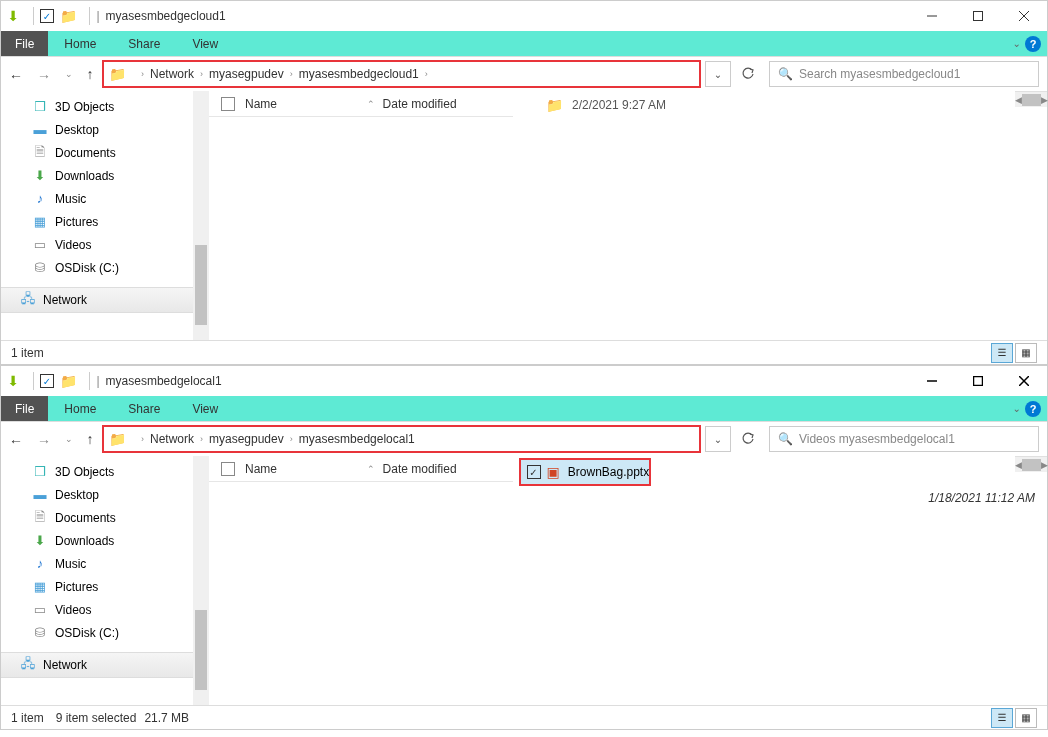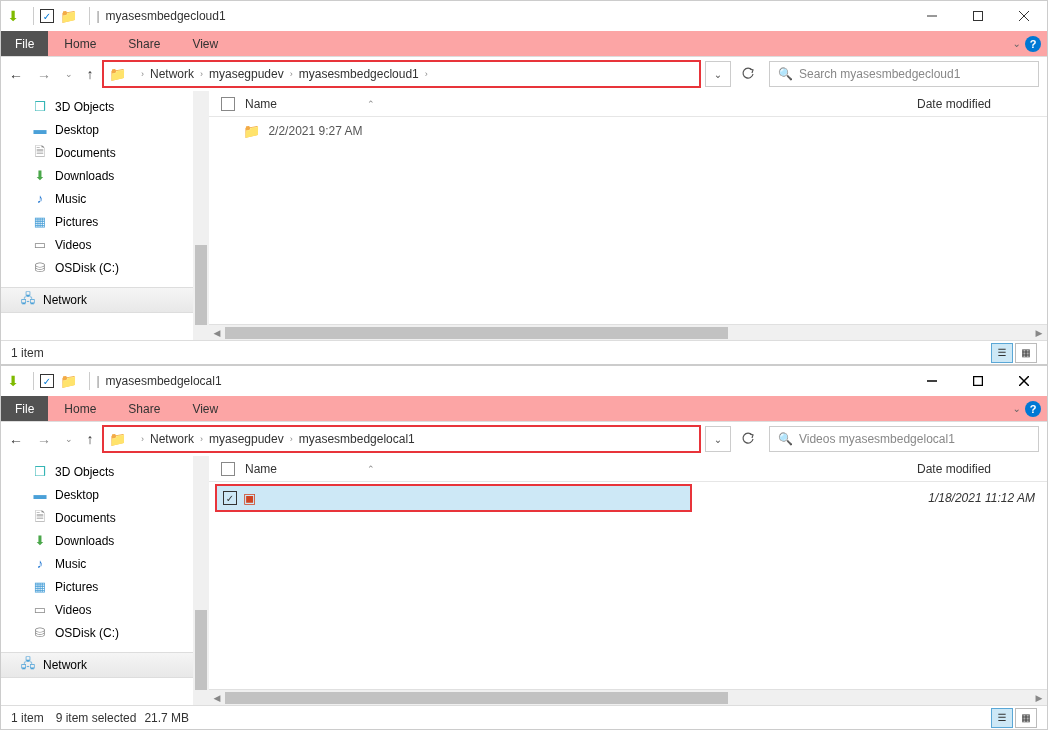--- a/index.html
+++ b/index.html
@@ -14,21 +14,21 @@
 .qat-sep { width: 1px; height: 18px; background: #ccc; margin: 0 6px; }
 .qat-check { width: 14px; height: 14px; border: 1px solid #333; display: flex; align-items: center; justify-content: center; font-size: 10px; color: #0078d4; margin-right: 6px; }
 .folder-icon { color: #f8d775; font-size: 14px; margin-right: 6px; }
 .titlebar .divider { color: #888; margin-right: 6px; }
 .title-text { color: #333; }
 .titlebar .spacer { flex: 1; }
 .win-btn { width: 46px; height: 30px; display: flex; align-items: center; justify-content: center; color: #333; }
 .win-btn svg { width: 10px; height: 10px; }
 
 
-.ribbon { height: 26px; display: flex; align-items: stretch; border-bottom: 1px solid #ddd; background: #fca5a5; position: relative; }
+.ribbon { height: 26px; display: flex; align-items: stretch; border-bottom: 1px solid #ddd; background: #5eead4; position: relative; }
 .file-tab { background: #525252; color: #fff; padding: 0 14px; display: flex; align-items: center; }
 .ribbon-tab { padding: 0 16px; display: flex; align-items: center; color: #333; }
 .ribbon .spacer { flex: 1; }
 .ribbon-right { display: flex; align-items: center; padding-right: 6px; gap: 4px; }
 .expand-arrow { font-size: 10px; color: #666; }
 .help-icon { width: 16px; height: 16px; border-radius: 50%; background: #0078d4; color: #fff; display: flex; align-items: center; justify-content: center; font-size: 11px; font-weight: bold; }
 
 
 .navbar { height: 34px; display: flex; align-items: center; padding: 0 8px; background: #fff; }
 .nav-arrows { display: flex; align-items: center; gap: 14px; margin-right: 8px; }
@@ -53,21 +53,21 @@
 .navpane .nicon { width: 18px; display: flex; justify-content: center; margin-right: 6px; font-size: 13px; }
 .c-cyan { color: #35b5b5; }
 .c-blue { color: #4aa0d8; }
 .c-yellow { color: #f0c869; }
 .c-green { color: #4aa74a; }
 .c-dblue { color: #2b7cd3; }
 .c-grey { color: #888; }
 .scrollbar-v { position: absolute; top: 0; right: 0; bottom: 0; width: 16px; background: #f0f0f0; }
 .scrollbar-v .thumb { position: absolute; left: 2px; right: 2px; top: 154px; height: 80px; background: #c2c2c2; }
 
-.mainpane { flex: 1; display: flex; flex-direction: column; position: relative; }
+.mainpane { flex: 1; display: flex; flex-direction: row; position: relative; }
 .col-header { height: 26px; border-bottom: 1px solid #e6e6e6; display: flex; align-items: center; padding-left: 12px; color: #333; }
 .col-check { width: 14px; height: 14px; border: 1px solid #888; margin-right: 10px; }
 .col-name { flex: 1; display: flex; align-items: center; }
 .col-name .sort-caret { margin-left: 90px; color: #888; font-size: 9px; }
 .col-date { width: 130px; margin-left: 8px; }
 .file-row { height: 28px; display: flex; align-items: center; padding-left: 34px; }
 .file-row.highlighted { border: 2px solid #e8343a; background: #cde8f6; padding-left: 32px; }
 .file-row .row-check { width: 14px; height: 14px; border: 1px solid #333; margin-right: 6px; display: flex; align-items: center; justify-content: center; font-size: 10px; color: #333; }
 .file-icon { margin-right: 8px; font-size: 14px; }
 .file-name { flex: 1; }
@@ -359,20 +359,21 @@
         <span class="col-check"></span>
         <span class="col-name">
               <span>Name</span>
               <span class="sort-caret">⌃</span>
             </span>
         <span class="col-date">Date modified</span>
       </div>
       <div class="file-row highlighted" style="margin:2px 355px 2px 6px; padding-left:6px;">
         <span class="row-check">✓</span>
         <span class="file-icon" style="color:#d04423;">▣</span>
+        <span class="file-name">BrownBag.pptx</span>
       </div>
       <div style="position:absolute; top:28px; right:12px; height:28px; display:flex; align-items:center;font-style:italic;">
             <span style="color:#333;">1/18/2021 11:12 AM</span>
           </div>
       <div style="flex:1"></div>
       <div class="scrollbar-h">
         <div class="sbtn">◀</div>
             <div class="thumb-h"></div>
             <div style="flex:1"></div>
             <div class="sbtn">▶</div>

